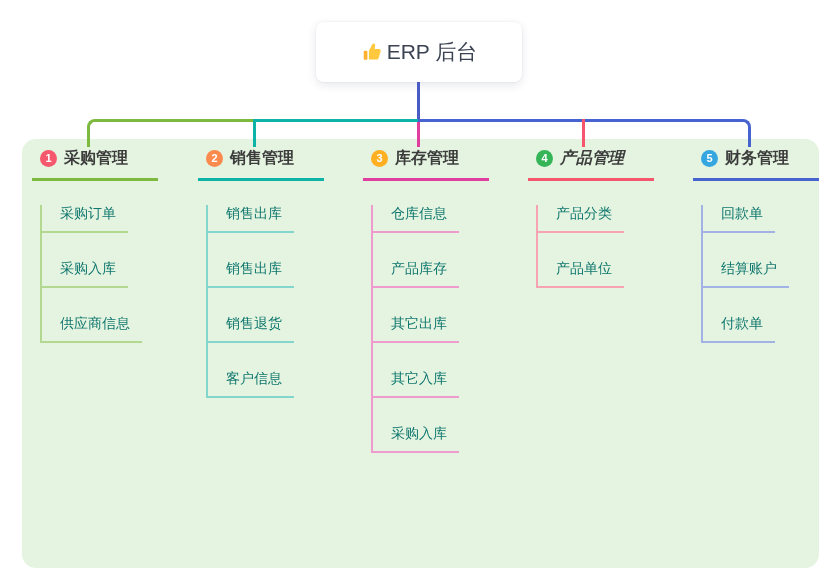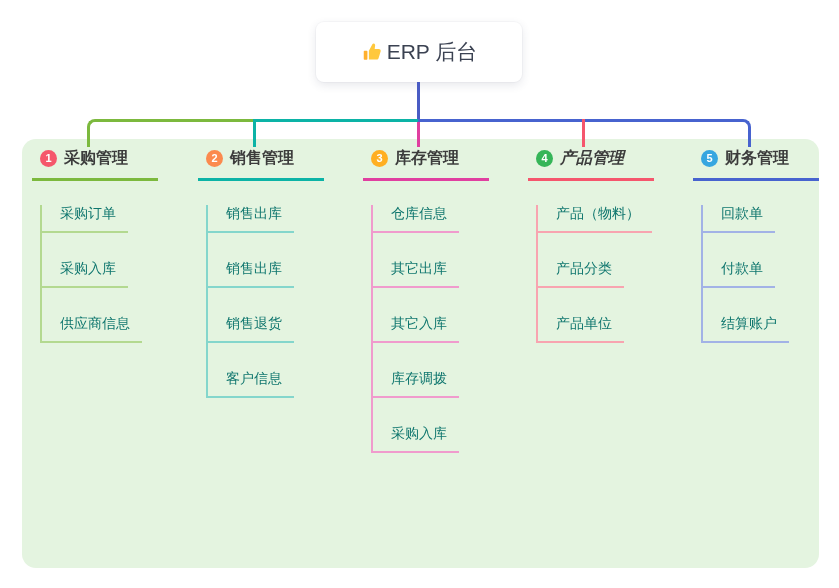--- a/index.html
+++ b/index.html
@@ -79,41 +79,40 @@
         <div class="kid">客户信息</div>
       </div>
     </div>
     <div class="col" style="left: 363px; --c: #e03fa0; --t: #f09bcd;">
       <div class="hdr">
         <div class="badge" style="background: rgb(255, 175, 34);">3</div>
         <div style="display: inline;">库存管理</div>
       </div>
       <div class="kids">
         <div class="kid">仓库信息</div>
+        <div class="kid">产品库存</div>
         <div class="kid">其它出库</div>
         <div class="kid">其它入库</div>
-        <div class="kid">库存调拨</div>
         <div class="kid">采购入库</div>
       </div>
     </div>
     <div class="col" style="left: 528px; --c: #f5566d; --t: #f8a4b0;">
       <div class="hdr">
         <div class="badge" style="background: rgb(53, 181, 88);">4</div>
         <div style="display: inline; font-style: italic;">产品管理</div>
       </div>
       <div class="kids">
-        <div class="kid">产品（物料）</div>
         <div class="kid">产品分类</div>
         <div class="kid">产品单位</div>
       </div>
     </div>
     <div class="col" style="left: 693px; --c: #4763cf; --t: #a2b2e6;">
       <div class="hdr">
         <div class="badge" style="background: rgb(54, 166, 224);">5</div>
         <div style="display: inline; text-align: right;">财务管理</div>
       </div>
       <div class="kids">
         <div class="kid">回款单</div>
+        <div class="kid">结算账户</div>
         <div class="kid">付款单</div>
-        <div class="kid">结算账户</div>
       </div>
     </div>
   </div>
 
 </body></html>

